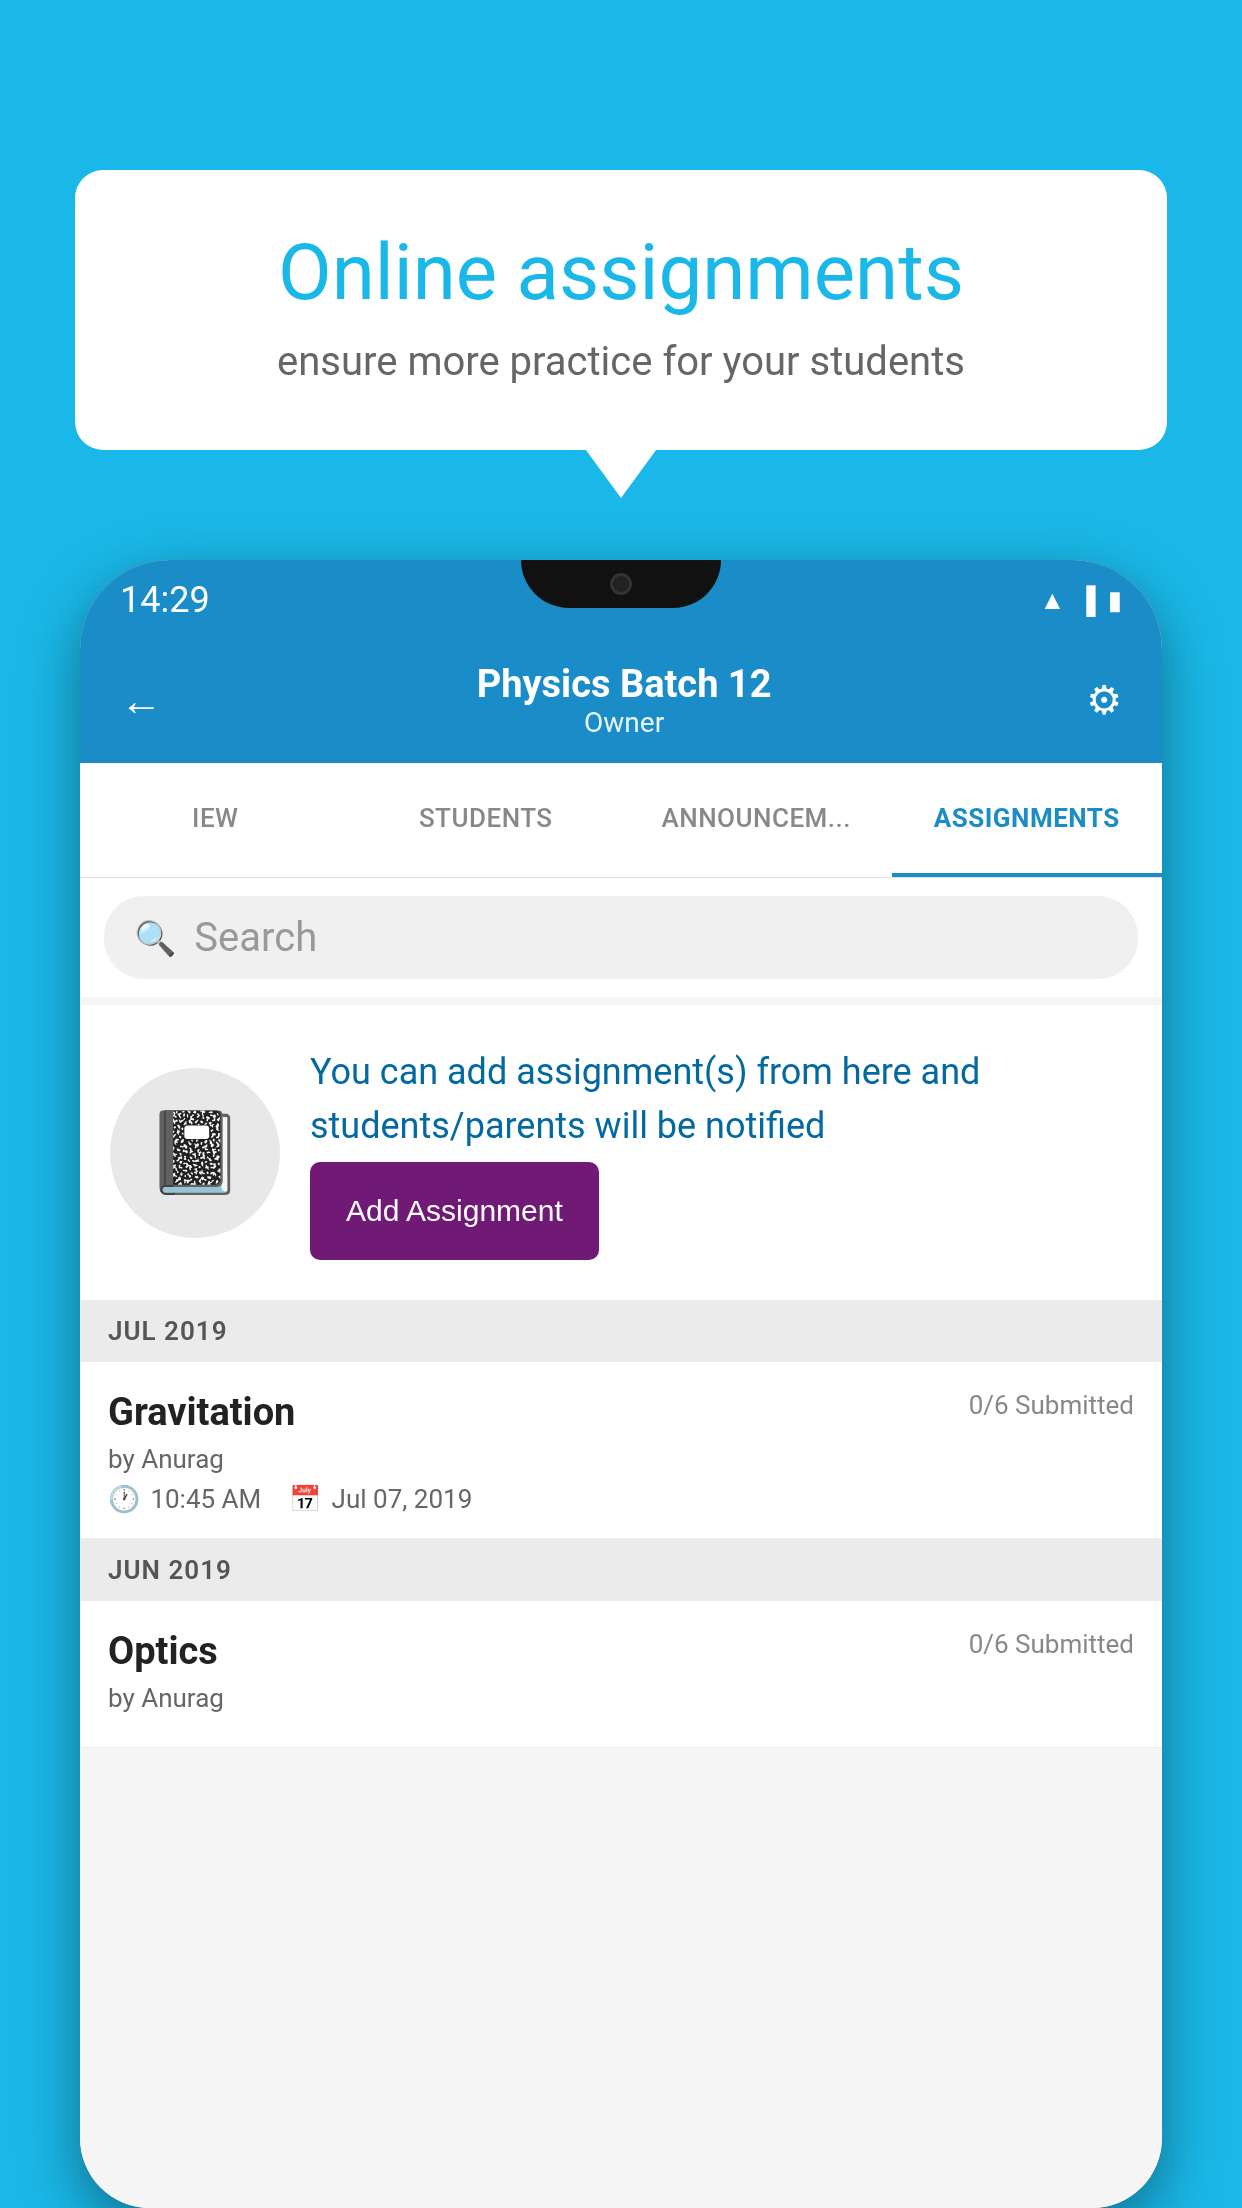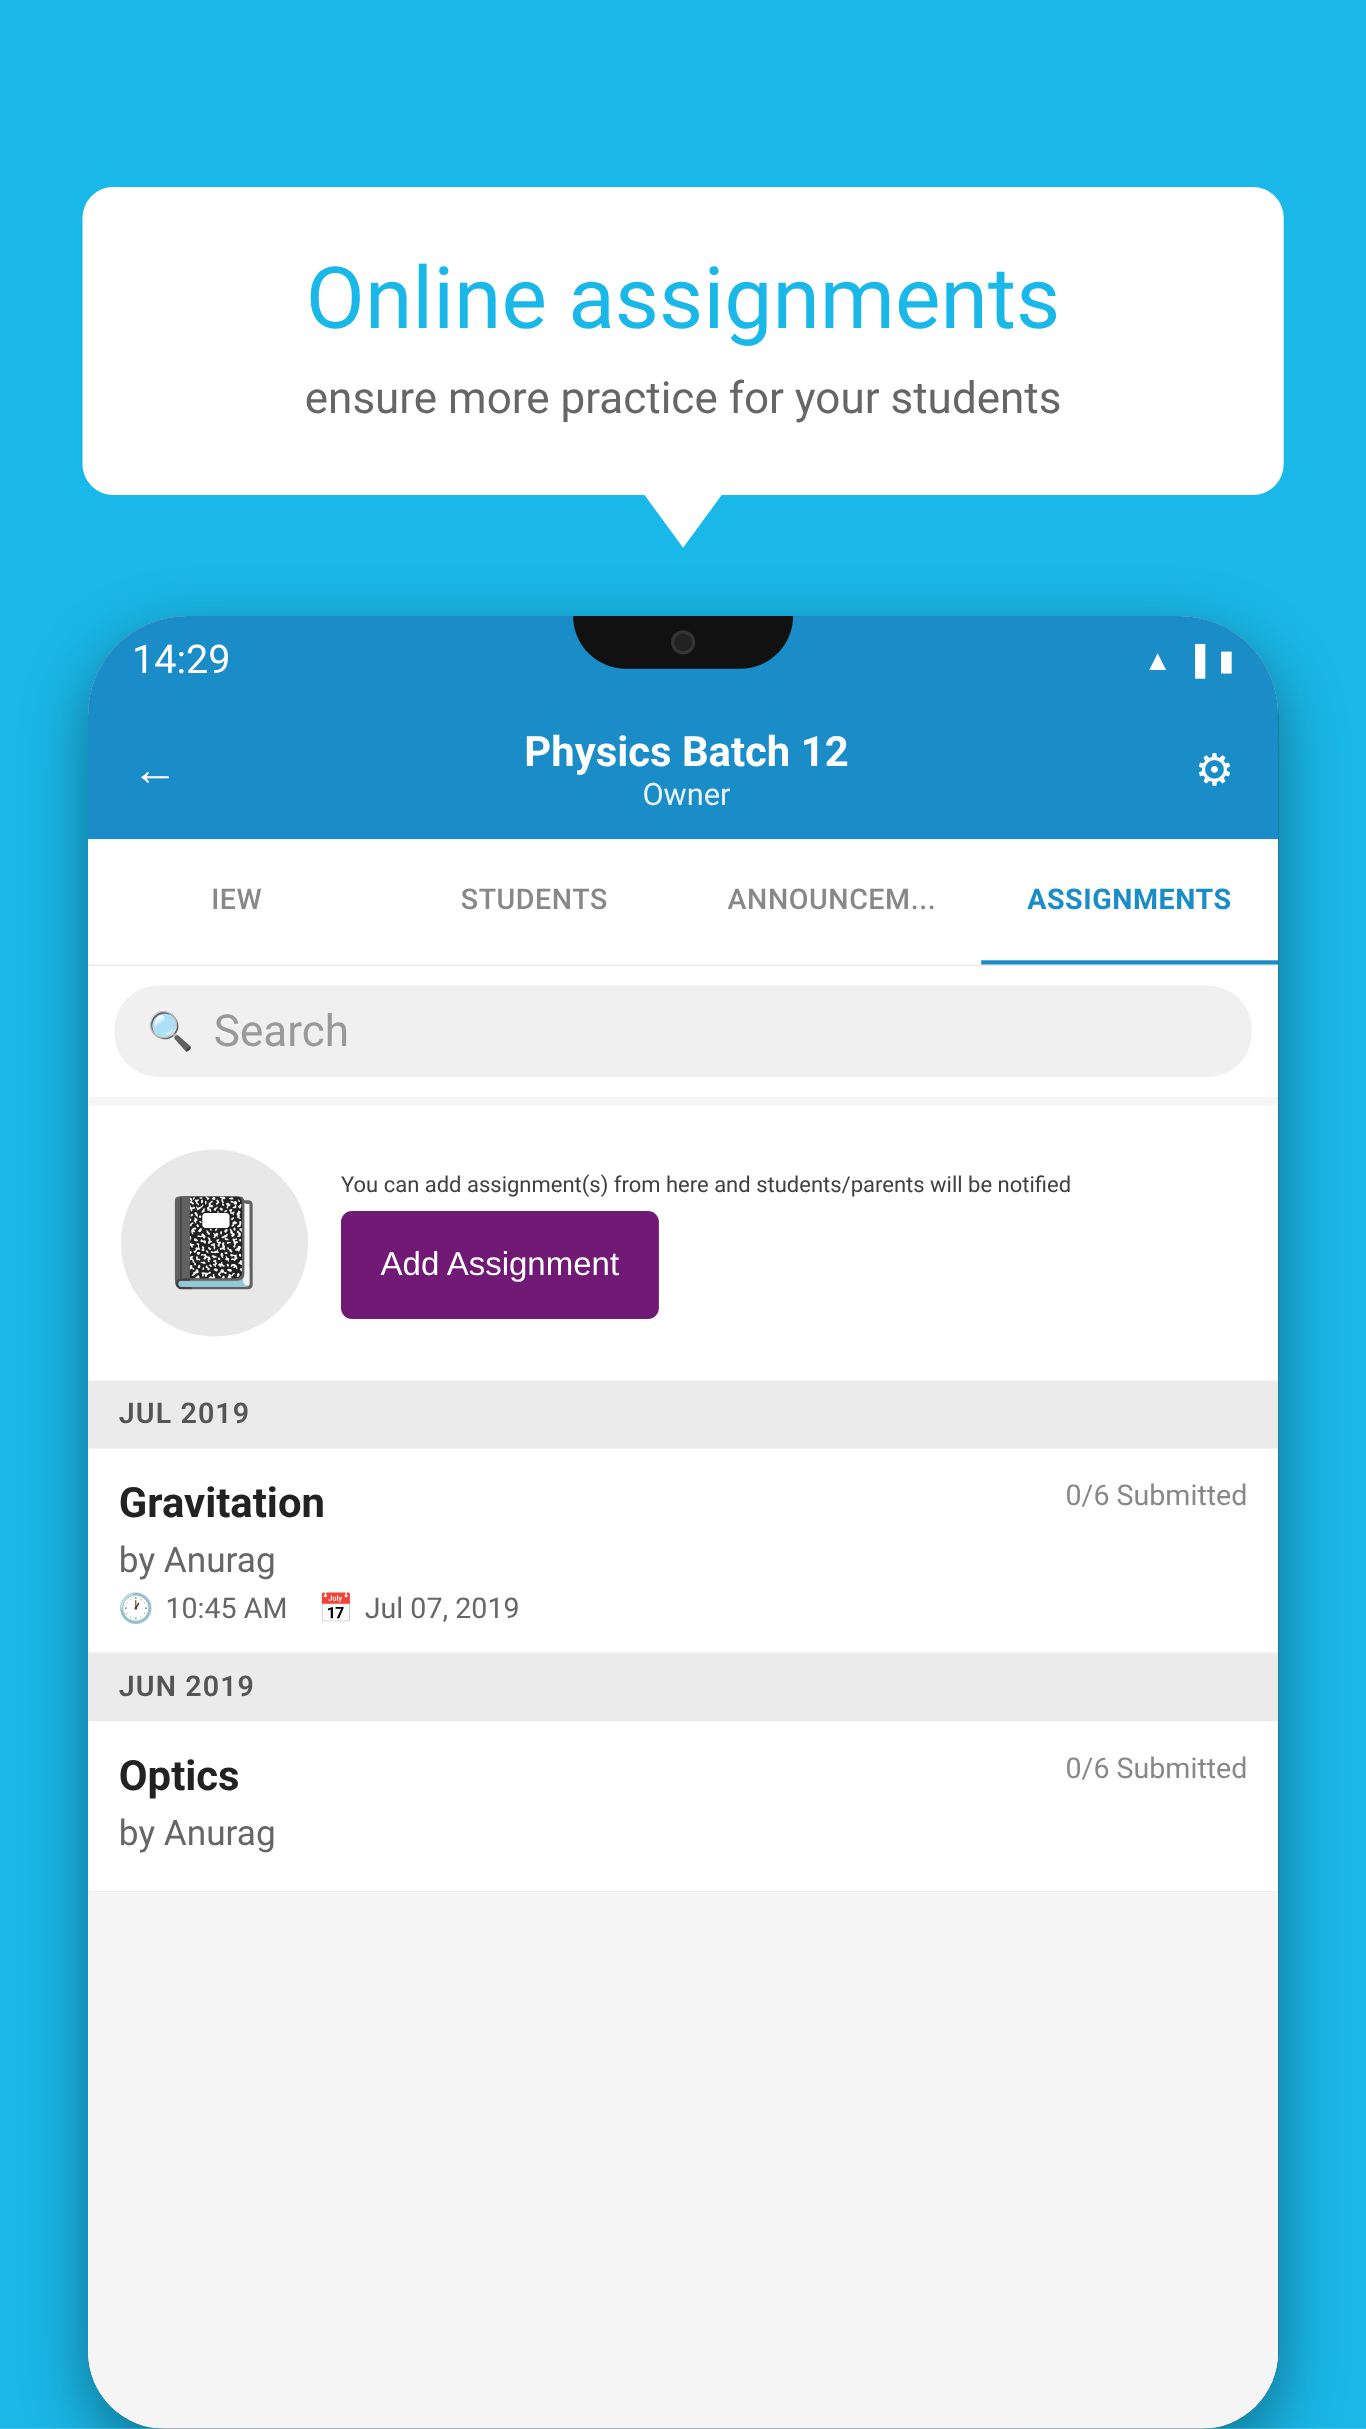--- a/index.html
+++ b/index.html
@@ -240,22 +240,22 @@
 
     .notebook-icon {
       font-size: 80px;
     }
 
     .promo-right {
       flex: 1;
     }
 
     .promo-text {
-      font-size: 20px;
-      color: #404040;
+      font-size: 36px;
+      color: #0369a1;
       line-height: 1.5;
       margin-bottom: 9px;
     }
 
     .add-assignment-btn {
       background: #701a75;
       color: white;
       border: none;
       border-radius: 10px;
       padding: 32px 36px;
@@ -295,21 +295,21 @@
       color: #222;
     }
 
     .assignment-submitted {
       font-size: 26px;
       color: #888;
       white-space: nowrap;
     }
 
     .assignment-by {
-      font-size: 32px;
+      font-size: 26px;
       color: #666;
       margin-bottom: 10px;
     }
 
     .assignment-meta {
       display: flex;
       align-items: center;
       gap: 28px;
       font-size: 26px;
       color: #666;

